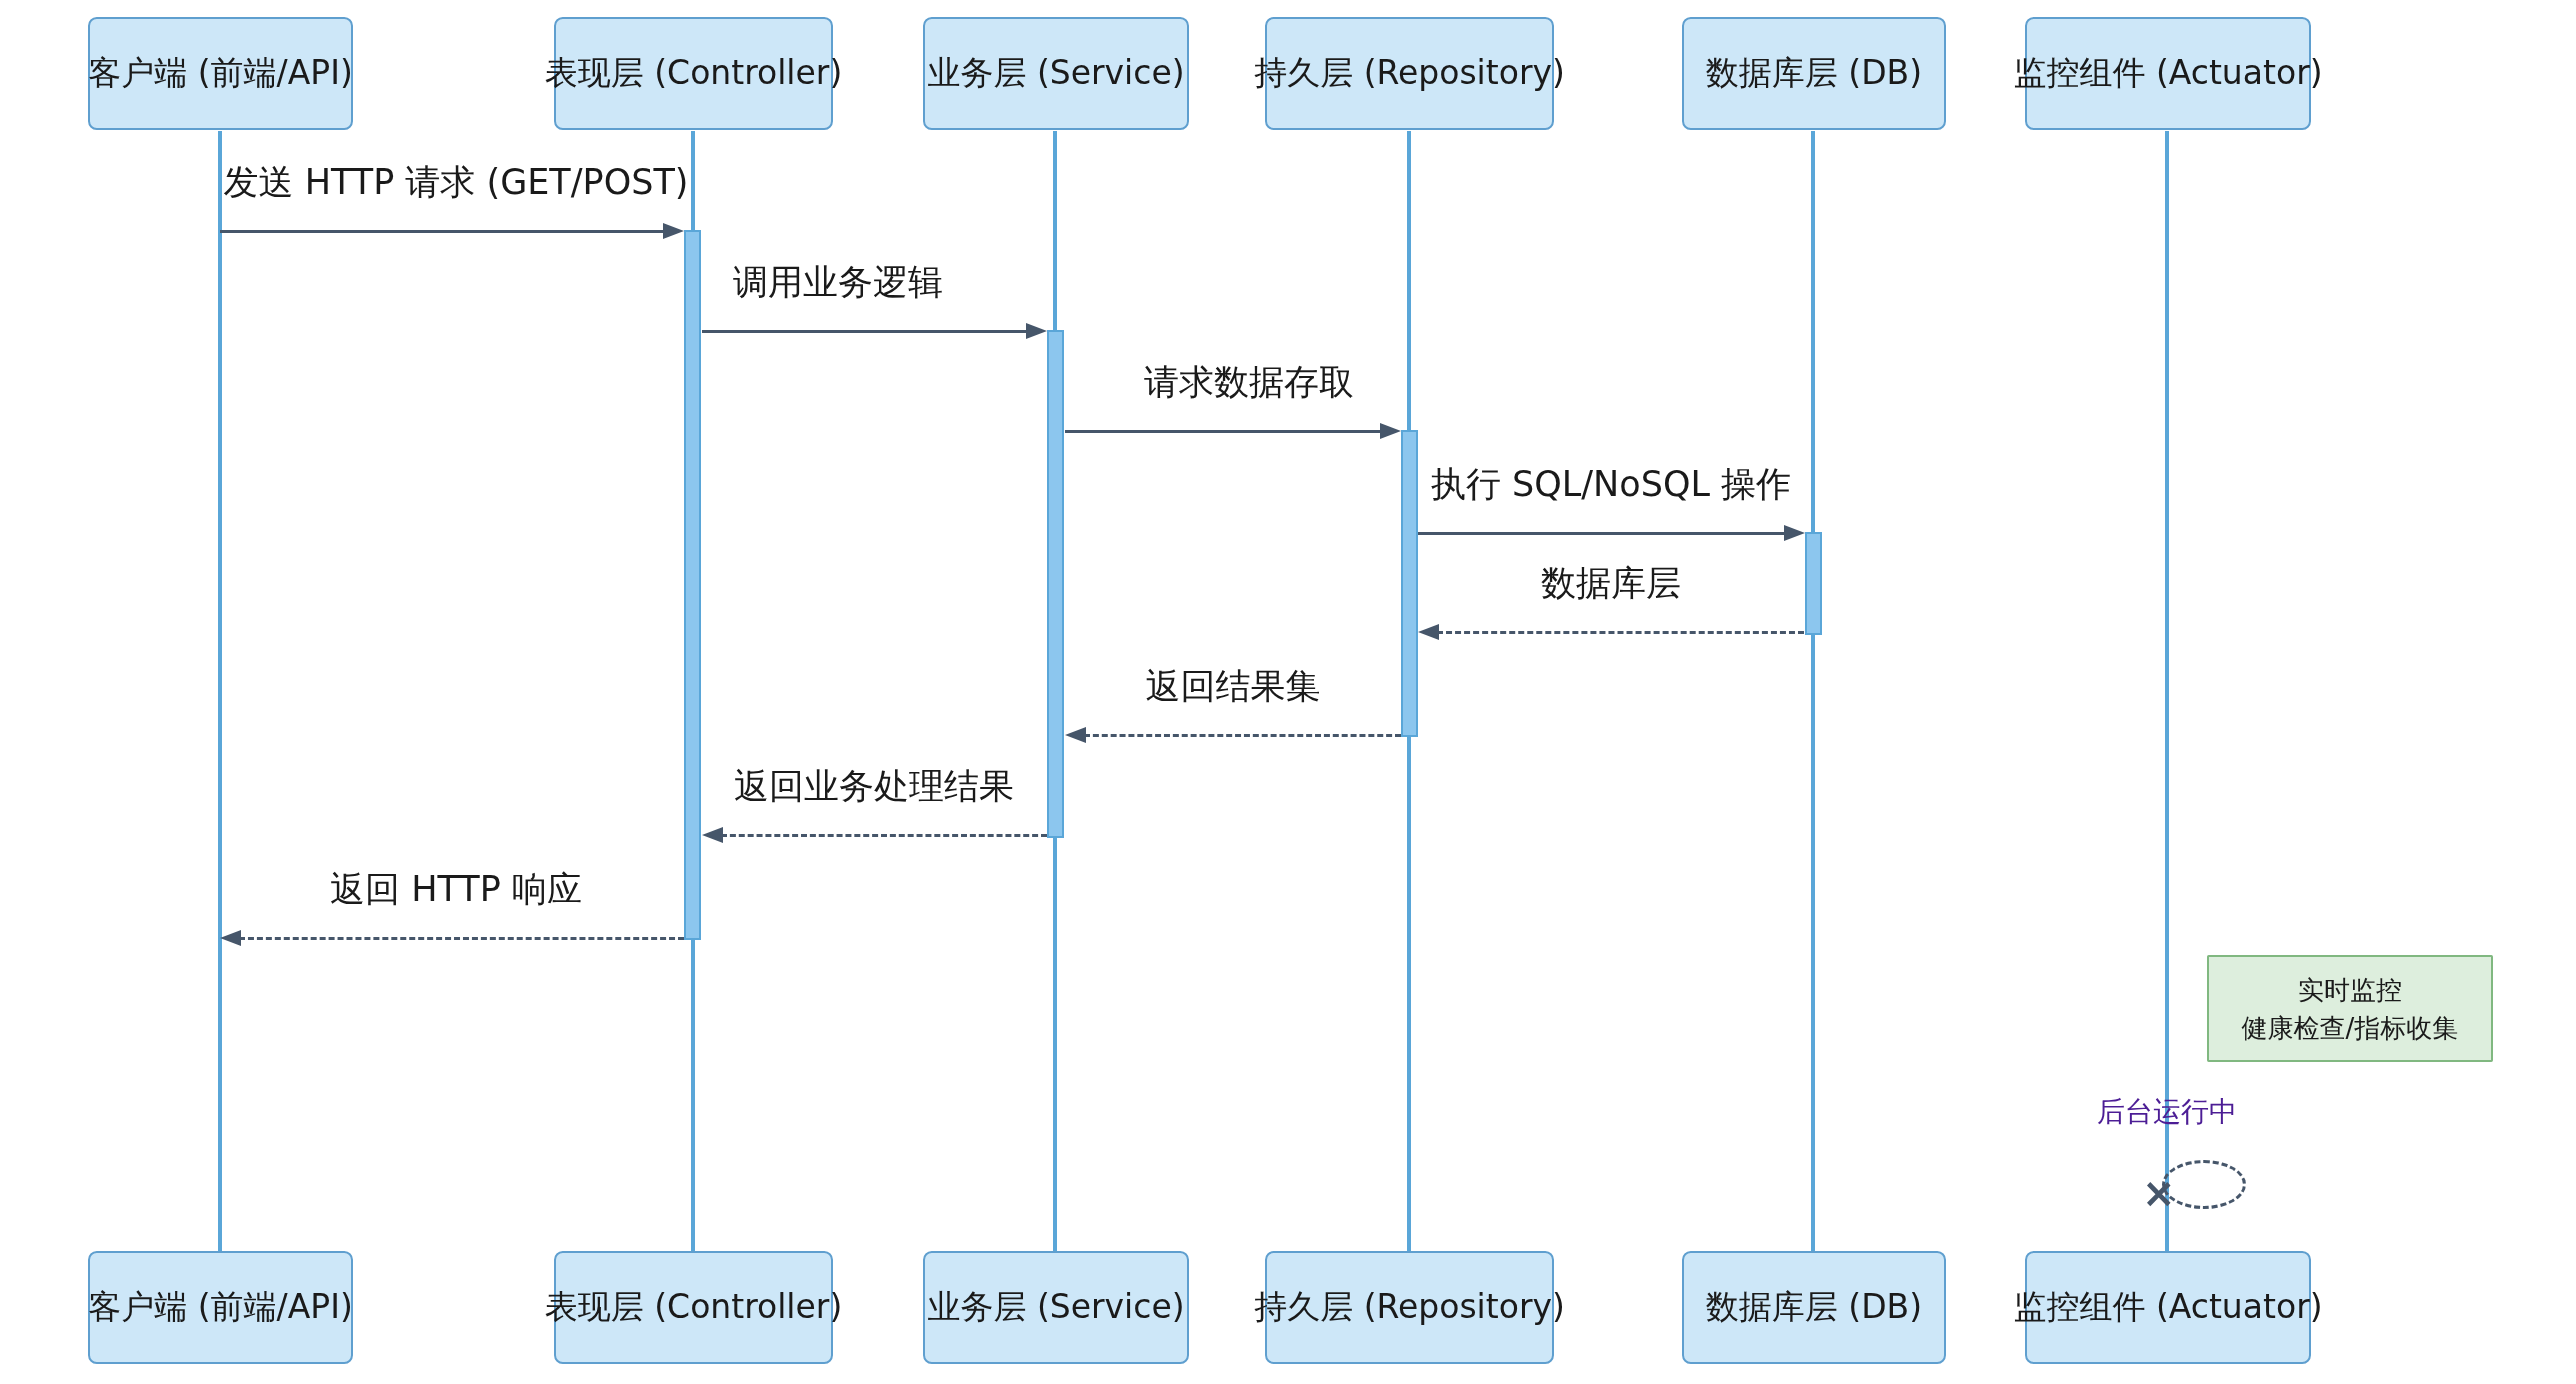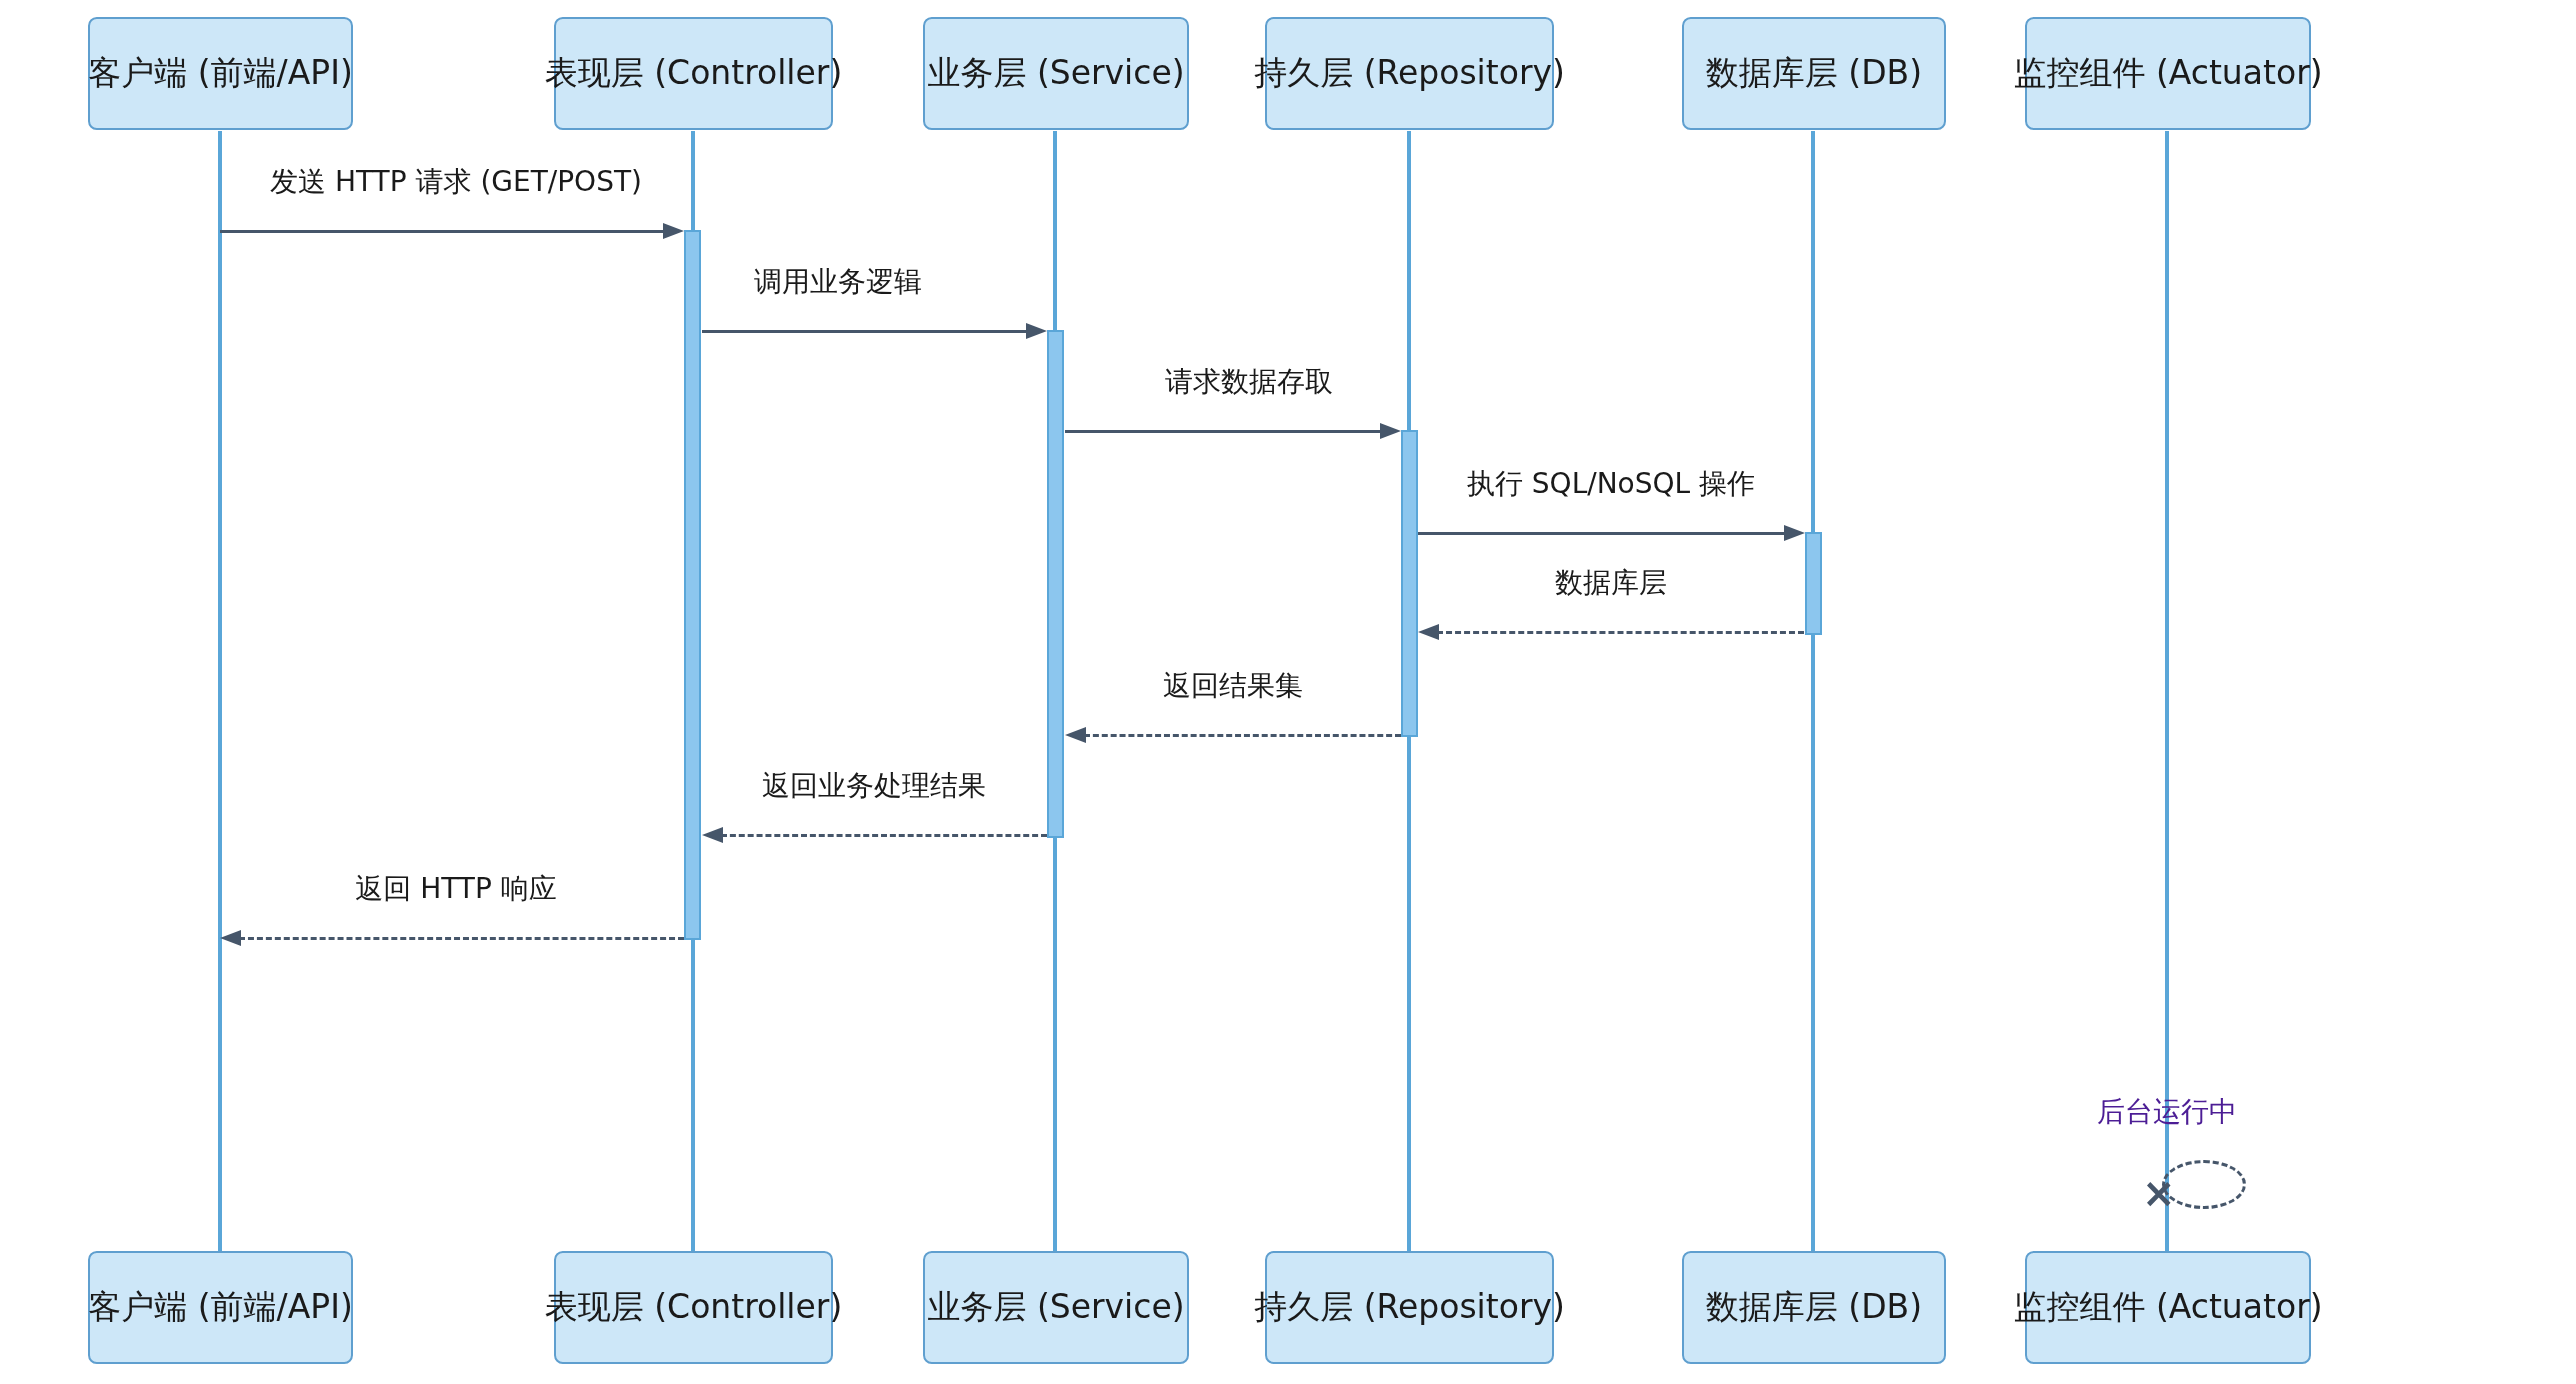--- a/index.html
+++ b/index.html
@@ -60,21 +60,21 @@
     height: 0;
     border-top: 8.7px solid transparent;
     border-bottom: 8.7px solid transparent;
   }
   .arrowhead.right { border-left: 21px solid #46566a; }
   .arrowhead.left  { border-right: 21px solid #46566a; }
   
   .msg-label {
     position: absolute;
     transform: translateX(-50%);
-    font-size: 28px;
+    font-size: 35px;
     line-height: 38px;
     height: 38px;
     white-space: nowrap;
     color: #1a1a1a;
     text-align: left;
   }
   
   .note-box {
     position: absolute;
     left: 2207px;
@@ -181,19 +181,23 @@
   <div class="arrowhead left" style="left:1065px; top:727px;"></div>
 
   <div class="msg-label" style="left:874px; top:767px;">返回业务处理结果</div>
   <div class="msg-line dashed" style="left:721px; top:834px; width:326px;"></div>
   <div class="arrowhead left" style="left:702px; top:827px;"></div>
 
   <div class="msg-label" style="left:456px; top:870px;">返回 HTTP 响应</div>
   <div class="msg-line dashed" style="left:239px; top:937px; width:445px;"></div>
   <div class="arrowhead left" style="left:220px; top:930px;"></div>
 
+  <div class="note-box">
+    <span>实时监控</span>
+    <span>健康检查/指标收集</span>
+  </div>
 
   <div class="self-msg-label">后台运行中</div>
   <div class="self-loop-ellipse"></div>
   <div class="self-loop-cross">×</div>
 
 </div>
 
 
 </body></html>

